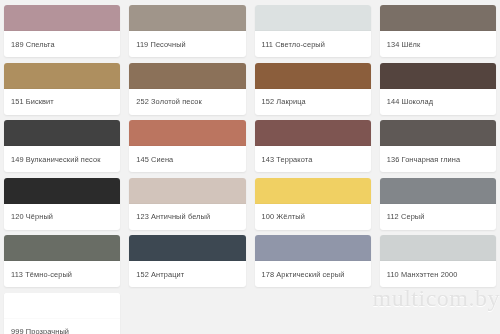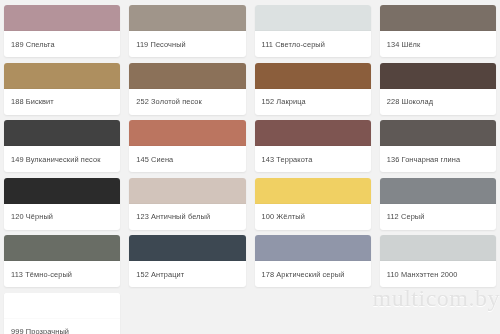--- a/index.html
+++ b/index.html
@@ -78,33 +78,33 @@
     <div class="swatch-card">
       <div class="swatch-color" style="background: rgb(220, 225, 225);"></div>
       <div class="swatch-label">111 Светло-серый</div>
     </div>
     <div class="swatch-card">
       <div class="swatch-color" style="background: rgb(122, 111, 102);"></div>
       <div class="swatch-label">134 Шёлк</div>
     </div>
     <div class="swatch-card">
       <div class="swatch-color" style="background: rgb(174, 143, 95);"></div>
-      <div class="swatch-label">188 Бисквит</div>
+      <div class="swatch-label">151 Бисквит</div>
     </div>
     <div class="swatch-card">
       <div class="swatch-color" style="background: rgb(139, 113, 89);"></div>
       <div class="swatch-label">252 Золотой песок</div>
     </div>
     <div class="swatch-card">
       <div class="swatch-color" style="background: rgb(139, 94, 60);"></div>
       <div class="swatch-label">152 Лакрица</div>
     </div>
     <div class="swatch-card">
       <div class="swatch-color" style="background: rgb(84, 68, 62);"></div>
-      <div class="swatch-label">228 Шоколад</div>
+      <div class="swatch-label">144 Шоколад</div>
     </div>
     <div class="swatch-card">
       <div class="swatch-color" style="background: rgb(65, 65, 65);"></div>
       <div class="swatch-label">149 Вулканический песок</div>
     </div>
     <div class="swatch-card">
       <div class="swatch-color" style="background: rgb(187, 117, 96);"></div>
       <div class="swatch-label">145 Сиена</div>
     </div>
     <div class="swatch-card">

